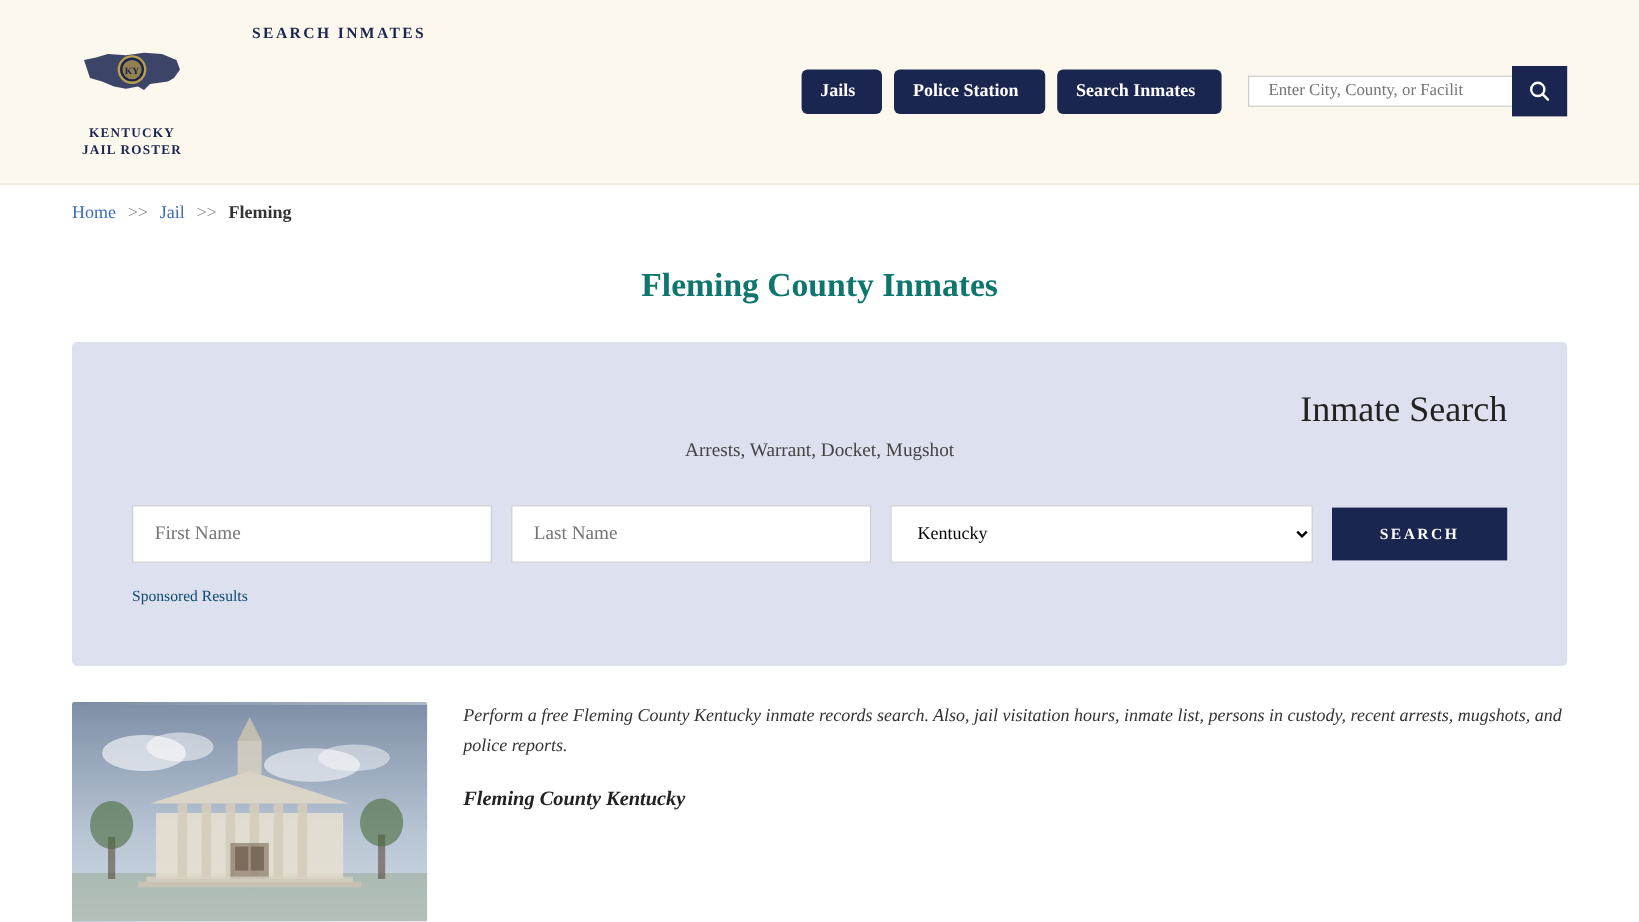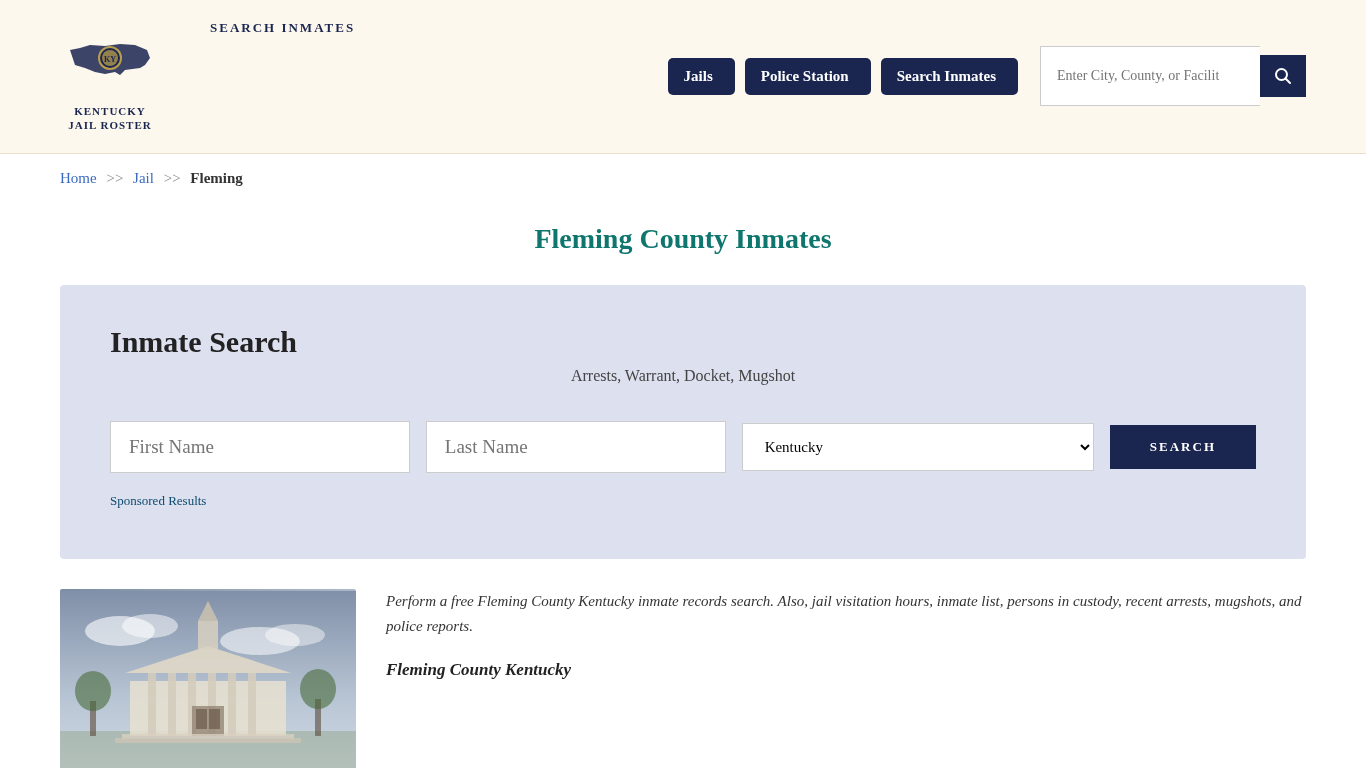--- a/index.html
+++ b/index.html
@@ -84,21 +84,21 @@
       align-items: center;
       margin-left: 12px;
     }
 
     .header-search-input {
       padding: 10px 16px;
       border: 1px solid #ccc;
       border-right: none;
       font-size: 14px;
       width: 220px;
-      height: 60px;
+      height: 26px;
       outline: none;
       font-family: Georgia, serif;
     }
 
     .header-search-btn {
       background: #1a2550;
       border: none;
       padding: 0 14px;
       height: 42px;
       cursor: pointer;
@@ -149,22 +149,22 @@
     
     .search-panel {
       background: #dde0ef;
       margin: 0 60px;
       border-radius: 4px;
       padding: 40px 50px 50px;
     }
 
     .search-panel-title {
       font-size: 30px;
-      font-weight: bold;
-      text-align: left;
+      font-weight: normal;
+      text-align: right;
       color: #222;
       margin-bottom: 8px;
       font-family: Georgia, serif;
     }
 
     .search-panel-subtitle {
       font-size: 16px;
       text-align: center;
       color: #444;
       margin-bottom: 36px;
@@ -173,21 +173,21 @@
     .search-form-row {
       display: flex;
       gap: 16px;
       align-items: center;
     }
 
     .search-input-field {
       flex: 1;
       padding: 14px 18px;
       border: 1px solid #ccc;
-      font-size: 19px;
+      font-size: 16px;
       font-family: Georgia, serif;
       outline: none;
       background: #fff;
     }
 
     .state-select {
       flex: 1.2;
       padding: 14px 18px;
       border: 1px solid #ccc;
       font-size: 15px;

